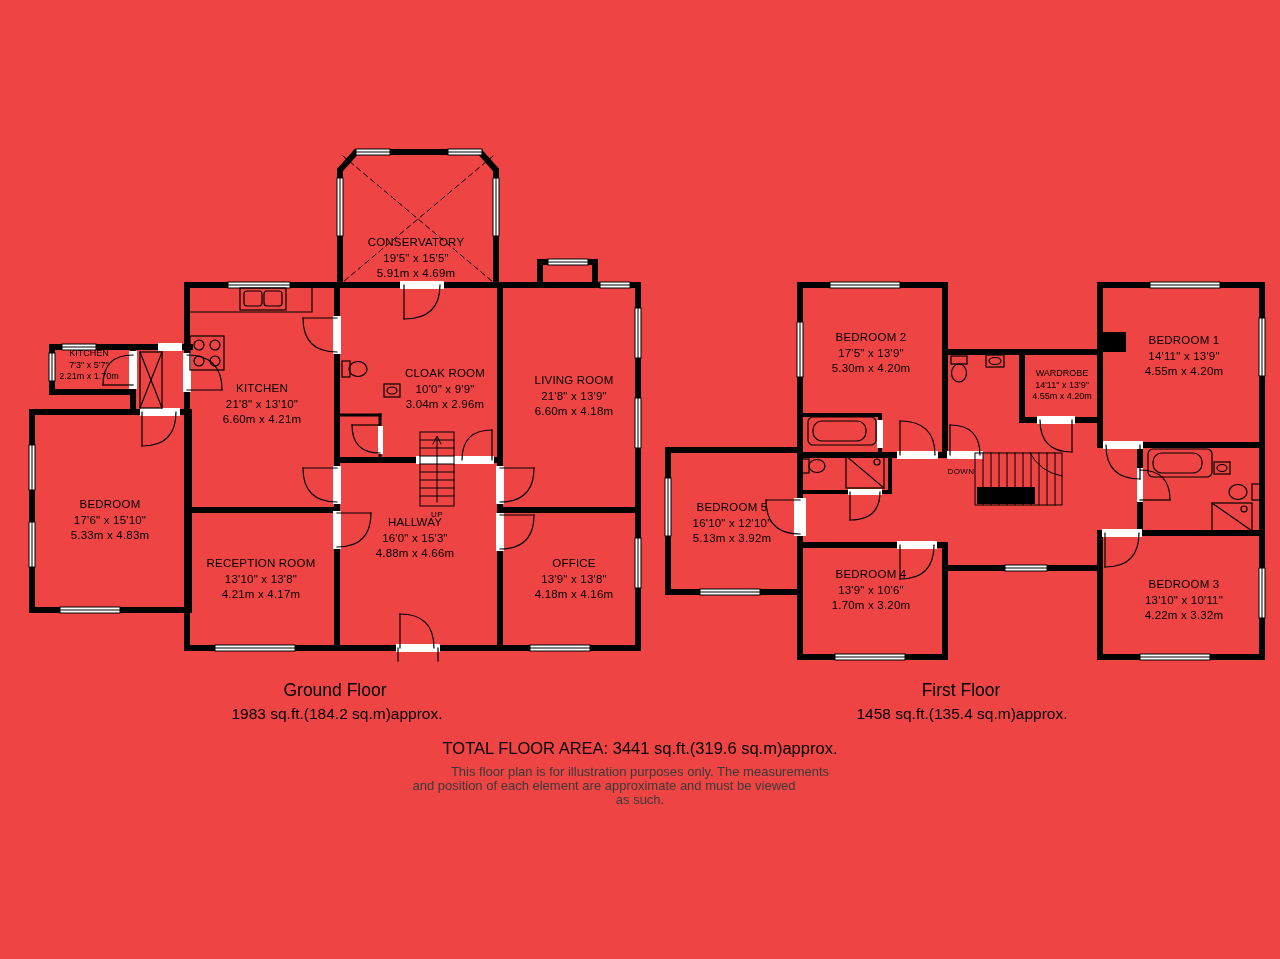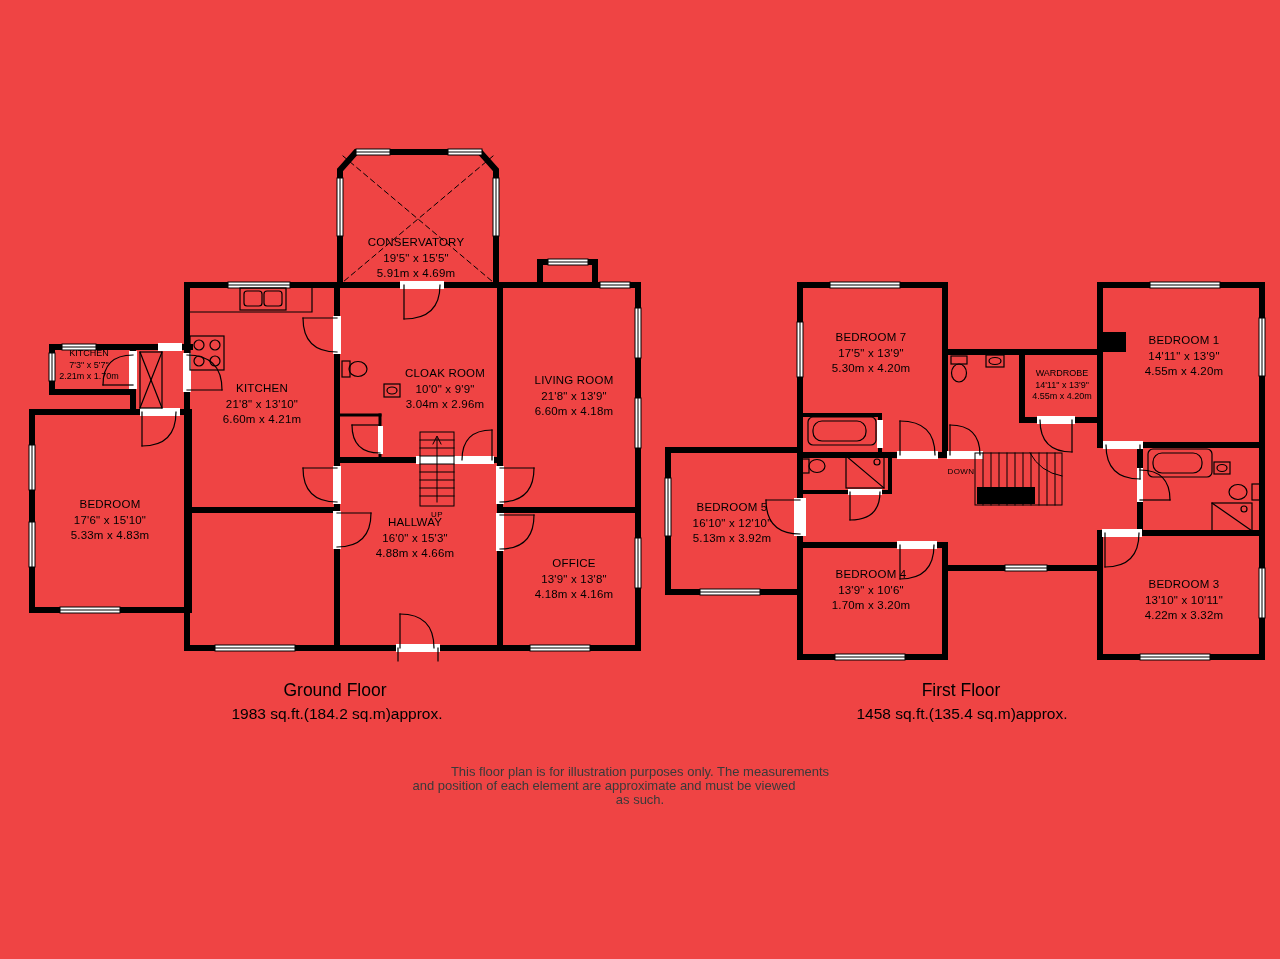--- a/index.html
+++ b/index.html
@@ -355,35 +355,40 @@
     <div>21'8" x 13'9"</div>
     <div>6.60m x 4.18m</div>
   </div>
 
   <div class="lbl" style="left:110px;top:520px">
     <div>BEDROOM</div>
     <div>17'6" x 15'10"</div>
     <div>5.33m x 4.83m</div>
   </div>
 
+  <div class="lbl" style="left:261px;top:579px">
+    <div>RECEPTION ROOM</div>
+    <div>13'10" x 13'8"</div>
+    <div>4.21m x 4.17m</div>
+  </div>
 
   <div class="lbl" style="left:415px;top:538px">
     <div>HALLWAY</div>
     <div>16'0" x 15'3"</div>
     <div>4.88m x 4.66m</div>
   </div>
 
   <div class="lbl" style="left:574px;top:579px">
     <div>OFFICE</div>
     <div>13'9" x 13'8"</div>
     <div>4.18m x 4.16m</div>
   </div>
 
   <div class="lbl" style="left:871px;top:353px">
-    <div>BEDROOM 7</div>
+    <div>BEDROOM 2</div>
     <div>17'5" x 13'9"</div>
     <div>5.30m x 4.20m</div>
   </div>
 
   <div class="lbl" style="left:1184px;top:356px">
     <div>BEDROOM 1</div>
     <div>14'11" x 13'9"</div>
     <div>4.55m x 4.20m</div>
   </div>
 
@@ -413,18 +418,19 @@
 
   <div class="tiny" style="left:437px;top:514px">UP</div>
   <div class="tiny" style="left:961px;top:471px">DOWN</div>
 
   <div class="floor-title" style="left:335px;top:690px">Ground Floor</div>
   <div class="floor-area" style="left:337px;top:714px">1983 sq.ft.(184.2 sq.m)approx.</div>
 
   <div class="floor-title" style="left:961px;top:690px">First Floor</div>
   <div class="floor-area" style="left:962px;top:714px">1458 sq.ft.(135.4 sq.m)approx.</div>
 
+  <div class="total" style="left:640px;top:748px">TOTAL FLOOR AREA: 3441 sq.ft.(319.6 sq.m)approx.</div>
 
   <div class="disc" style="left:640px;top:771px">This floor plan is for illustration purposes only. The measurements</div>
   <div class="disc" style="left:604px;top:785px">and position of each element are approximate and must be viewed</div>
   <div class="disc" style="left:640px;top:799px">as such.</div>
 
 </div>
 
 </body></html>

